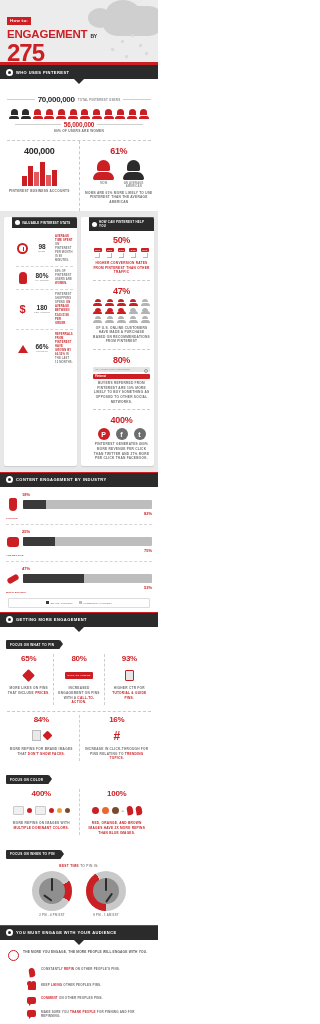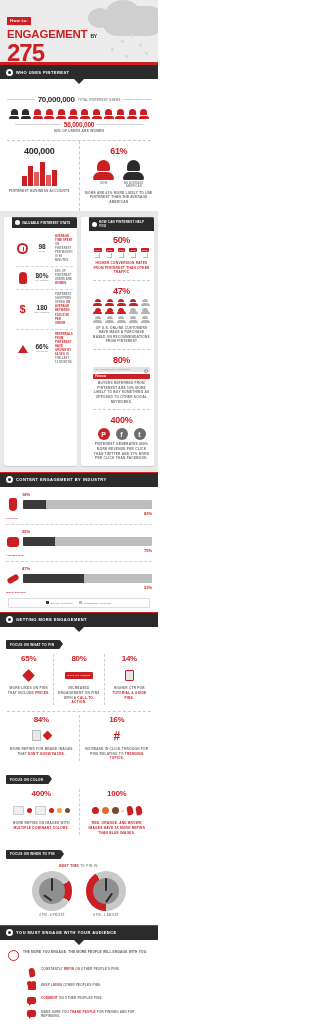--- a/index.html
+++ b/index.html
@@ -566,21 +566,21 @@
       <div class="cap"><span>MORE LIKES ON PINS THAT INCLUDE </span><span class="red">PRICES.</span></div>
     </div>
     <div>
       <div class="n">80%</div>
       <div class="art">
           <span class="ctabtn">CALL TO ACTION</span>
         </div>
       <div class="cap"><span>INCREASED ENGAGEMENT ON PINS WITH A </span><span class="red">CALL-TO-ACTION.</span></div>
     </div>
     <div>
-      <div class="n">14%</div>
+      <div class="n">93%</div>
       <div class="art">
           <span class="docicon"></span>
         </div>
       <div class="cap"><span>HIGHER CTR FOR </span><span class="red">TUTORIAL &amp; GUIDE PINS.</span></div>
     </div>
   </div>
 
   <div class="dashed-h" style="margin:0 7px"></div>
 
   <div class="two-eq">

